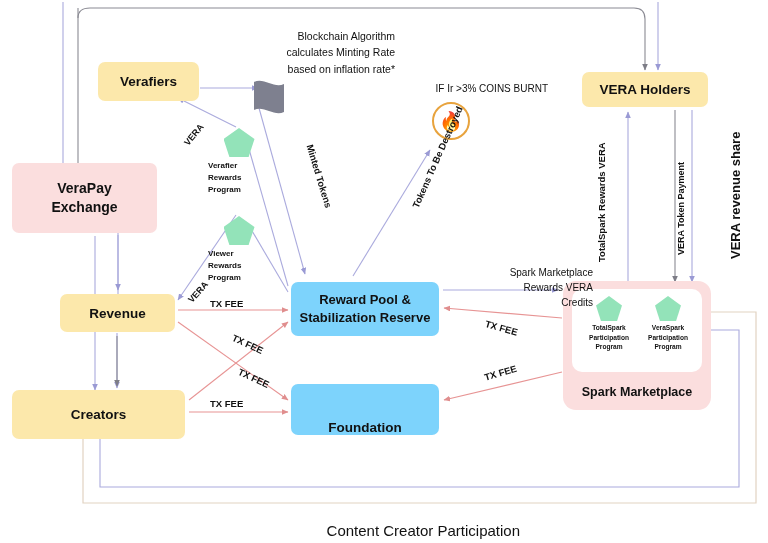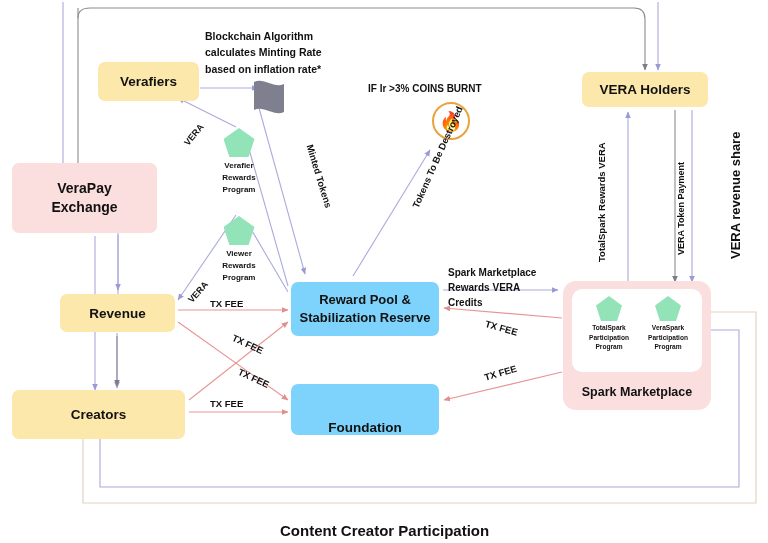--- a/index.html
+++ b/index.html
@@ -26,29 +26,29 @@
   .mk-inner{position:absolute;left:9px;top:8px;width:130px;height:83px;background:#fff;border-radius:10px;}
   .mk-title{position:absolute;left:0;bottom:11px;width:148px;text-align:center;
             font-size:12.5px;font-weight:bold;color:#111;}
   .prog{position:absolute;width:60px;text-align:center;}
   .prog .cap{font-size:6.6px;font-weight:bold;color:#111;line-height:1.45;margin-top:2px;}
   .pent{width:26px;height:25px;margin:0 auto;background:#93e3b9;
         clip-path:polygon(50% 0%,100% 38%,81% 100%,19% 100%,0% 38%);}
   .p-total{left:7px;top:7px;}
   .p-vera{left:66px;top:7px;}
 
-  .rp{position:absolute;width:62px;text-align:center;}
+  .rp{position:absolute;width:62px;}
   .rp .pent{width:31px;height:29px;}
   .rp .cap{font-size:8px;font-weight:bold;color:#111;line-height:1.5;margin-top:3px;}
   .rp-verafier{left:208px;top:128px;}
   .rp-viewer{left:208px;top:216px;}
 
-  .lbl{position:absolute;font-weight:bold;color:#111;text-align:left;}
+  .lbl{position:absolute;font-weight:normal;color:#111;text-align:right;}
   .l-blockchain{left:205px;top:28px;width:190px;font-size:10.5px;line-height:1.55;}
-  .l-burnt{left:368px;top:83px;width:160px;font-size:10px;}
+  .l-burnt{left:388px;top:83px;width:160px;font-size:10px;}
   .l-sparkcredits{left:448px;top:265px;width:145px;font-size:10px;line-height:1.5;}
   .l-revenue{left:270px;top:465px;width:260px;font-size:10.5px;}
   .l-ccp{left:280px;top:512px;width:240px;font-size:15px;line-height:1.45;margin-top:8px;}
 
   .flame{position:absolute;left:432px;top:102px;width:38px;height:38px;border-radius:50%;
          border:2px solid #e8a33d;box-sizing:border-box;display:flex;align-items:center;
          justify-content:center;font-size:19px;color:#f5a623;background:#fff;}
 
   .rot{position:absolute;font-weight:bold;color:#111;white-space:nowrap;transform-origin:0 0;}
   .r-tsrv{left:596px;top:262px;font-size:9.5px;transform:rotate(-90deg);}

